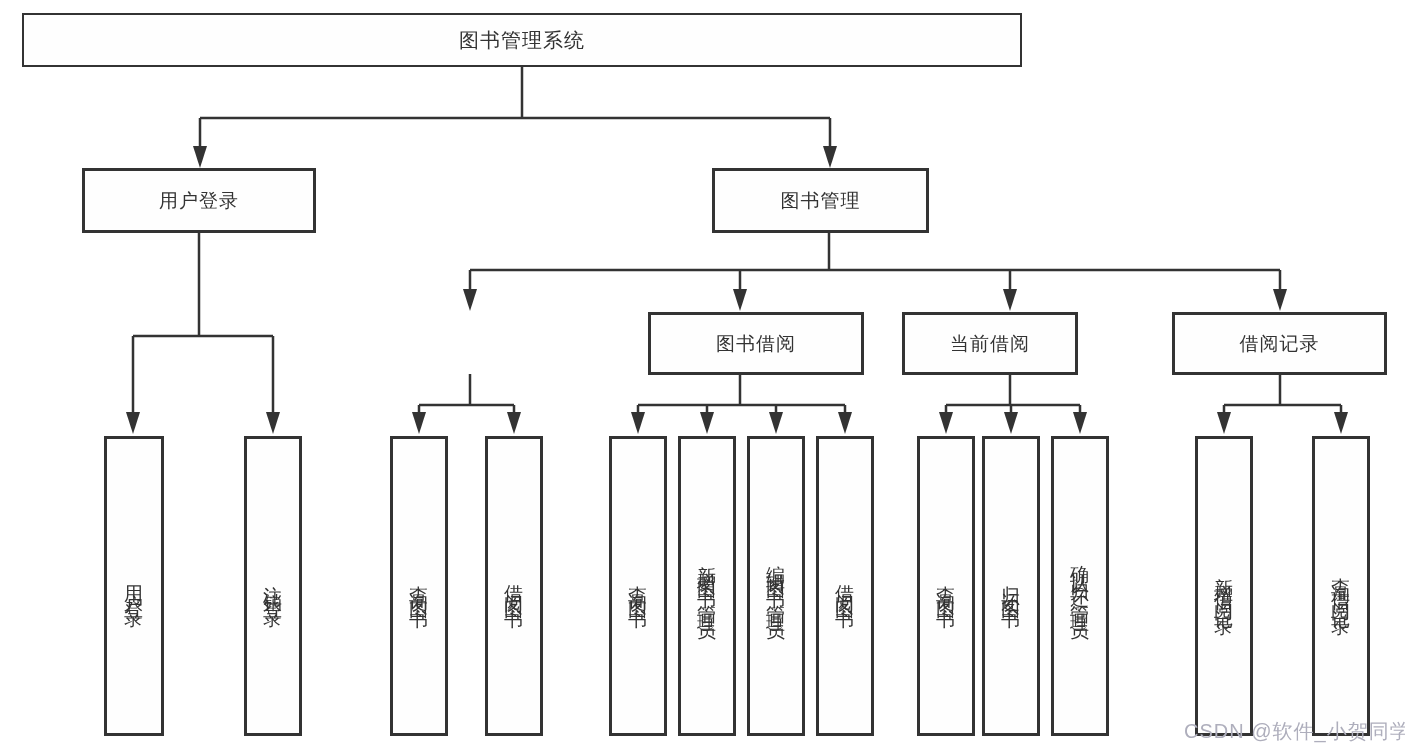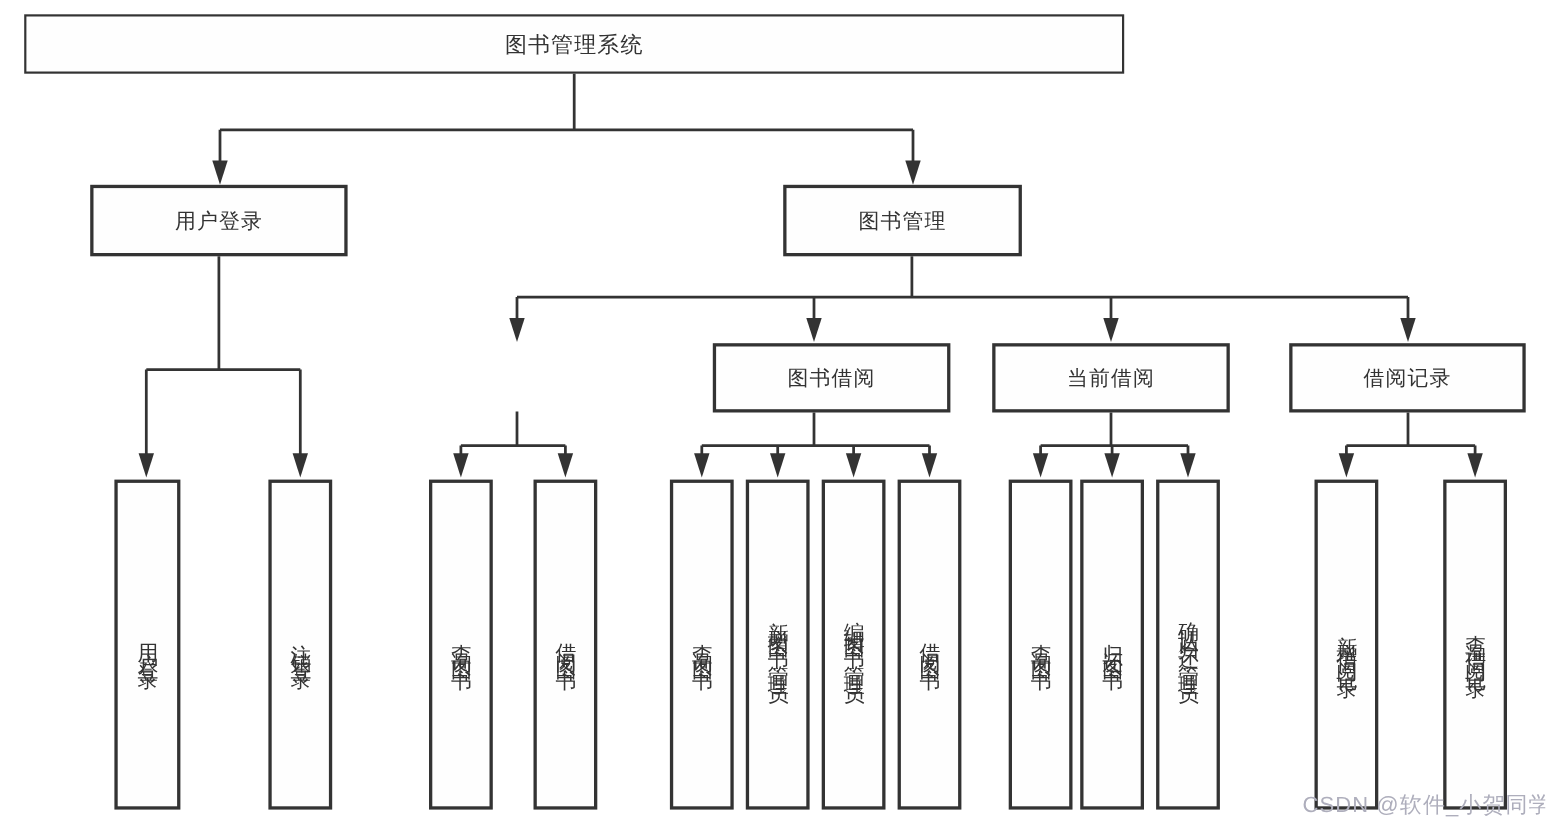--- a/index.html
+++ b/index.html
@@ -107,21 +107,21 @@
   <div class="box lvl" style="left:82px; top:168px; width:234px; height:65px;">
     <span class="hlabel">用户登录</span>
   </div>
   <div class="box lvl" style="left:712px; top:168px; width:217px; height:65px;">
     <span class="hlabel">图书管理</span>
   </div>
 
   <div class="box lvl" style="left:632px; top:312px; width:216px; height:63px;margin-left:16px;">
     <span class="hlabel">图书借阅</span>
   </div>
-  <div class="box lvl" style="left:902px; top:312px; width:216px; height:63px;">
+  <div class="box lvl" style="left:902px; top:312px; width:176px; height:63px;">
     <span class="hlabel">当前借阅</span>
   </div>
   <div class="box lvl" style="left:1172px; top:312px; width:215px; height:63px;">
     <span class="hlabel">借阅记录</span>
   </div>
 
   <div class="box leaf" style="left:104px; top:436px; width:60px; height:300px;">
     <span class="vtext">用户登录</span>
   </div>
   <div class="box leaf" style="left:244px; top:436px; width:58px; height:300px;">

